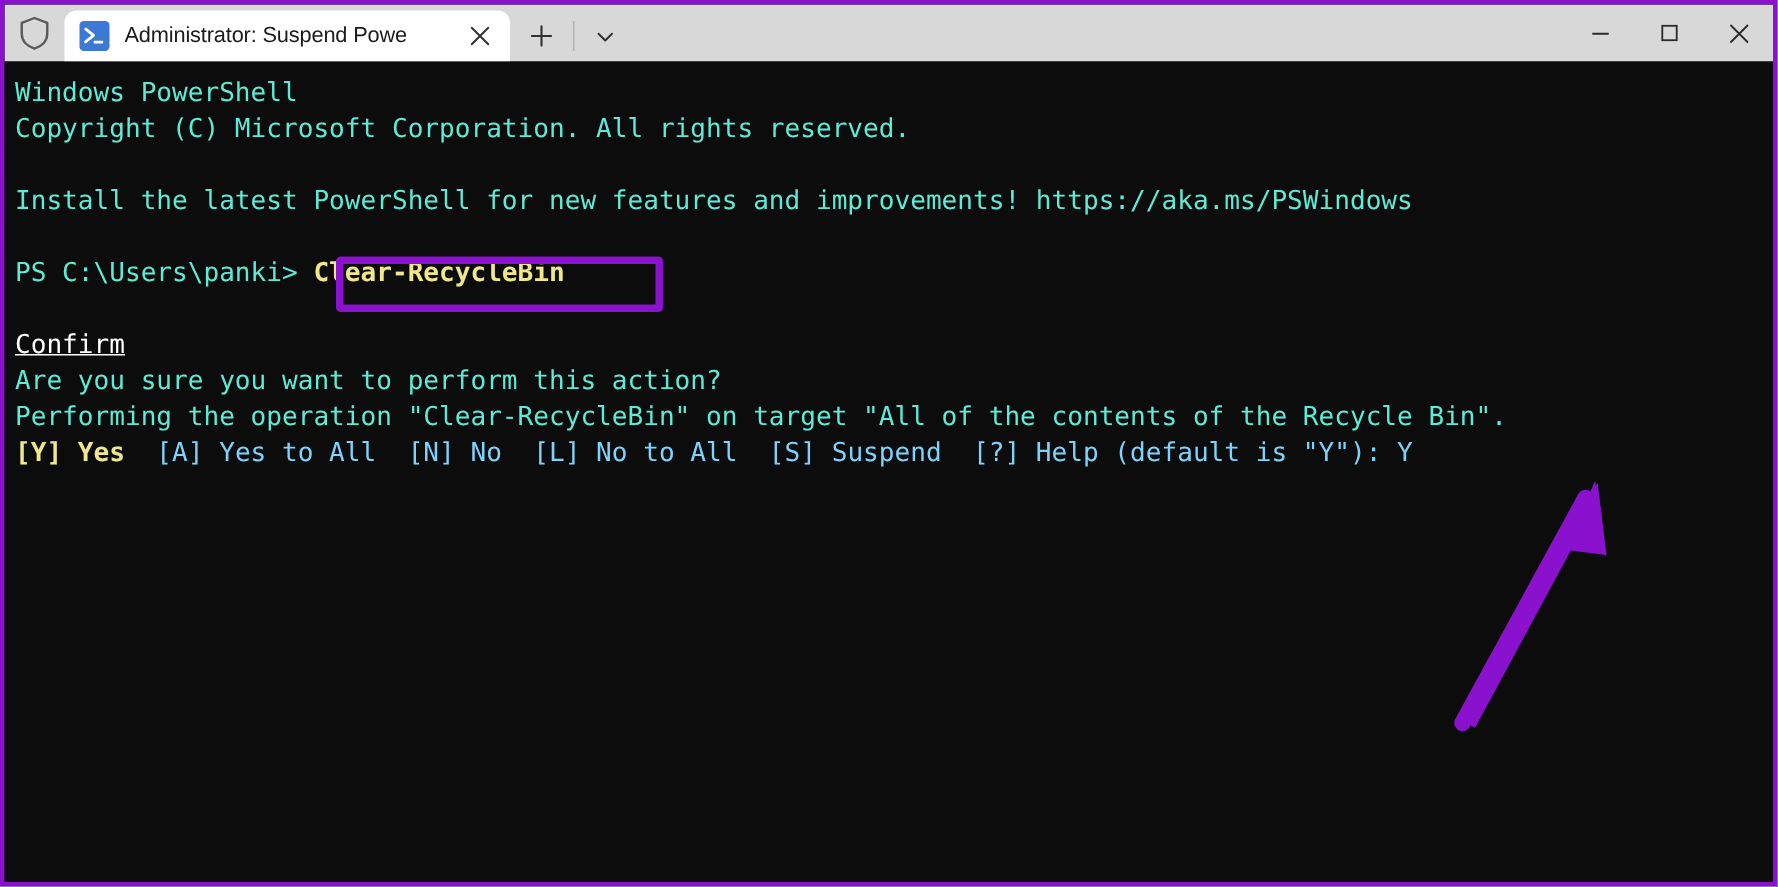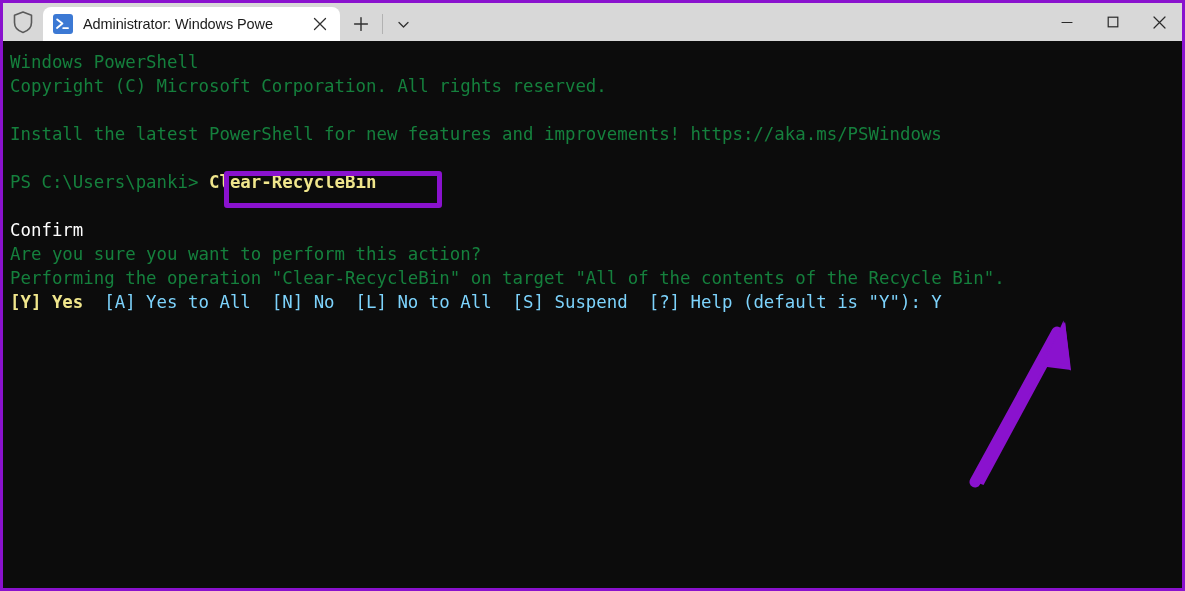--- a/index.html
+++ b/index.html
@@ -137,24 +137,24 @@
   }
   #console-lines {
     font-family: "DejaVu Sans Mono", "Liberation Mono", monospace;
     font-size: 17.4px;
     line-height: 24px;
     white-space: pre;
     color: #cccccc;
     letter-spacing: 0px;
   }
   .line { height: 24px; }
-  .c-gray   { color: #15803d; }
+  .c-gray   { color: #5eead4; }
   .c-white  { color: #7dd3fc; }
   .c-yellow { color: #f0e68c; font-weight: bold; }
-  .c-bright { color: #ffffff; }
+  .c-bright { color: #ffffff; text-decoration: underline; }
 
   
   #cmd-highlight-box {
     position: absolute;
     left: 221px;
     top: 168px;
     width: 218px;
     height: 37px;
     border: 5px solid #8A12CE;
     border-radius: 3px;
@@ -183,21 +183,21 @@
       </svg>
     </div>
 
     <div id="tab-active">
       <span class="ps-icon">
         <svg width="20" height="20" viewBox="0 0 20 20" aria-hidden="true">
           <path d="M4.2 5.4 L9.4 9.6 L4.0 13.9" fill="none" stroke="#ffffff" stroke-width="1.9" stroke-linecap="round" stroke-linejoin="round"></path>
           <rect x="9.4" y="13.2" width="6.4" height="1.8" rx="0.6" fill="#ffffff"></rect>
         </svg>
       </span>
-      <span id="tab-title">Administrator: Windows Powe</span>
+      <span id="tab-title">Administrator: Suspend Powe</span>
       <span id="tab-close">
         <svg width="14" height="14" viewBox="0 0 14 14" aria-hidden="true">
           <path d="M1.5 1.5 L12.5 12.5 M12.5 1.5 L1.5 12.5" stroke="#303030" stroke-width="1.3" stroke-linecap="round"></path>
         </svg>
       </span>
     </div>
 
     <div id="new-tab-button">
       <svg width="16" height="16" viewBox="0 0 16 16" aria-hidden="true">
         <path d="M8 1.6 L8 14.4 M1.6 8 L14.4 8" stroke="#303030" stroke-width="1.4" stroke-linecap="round"></path>

